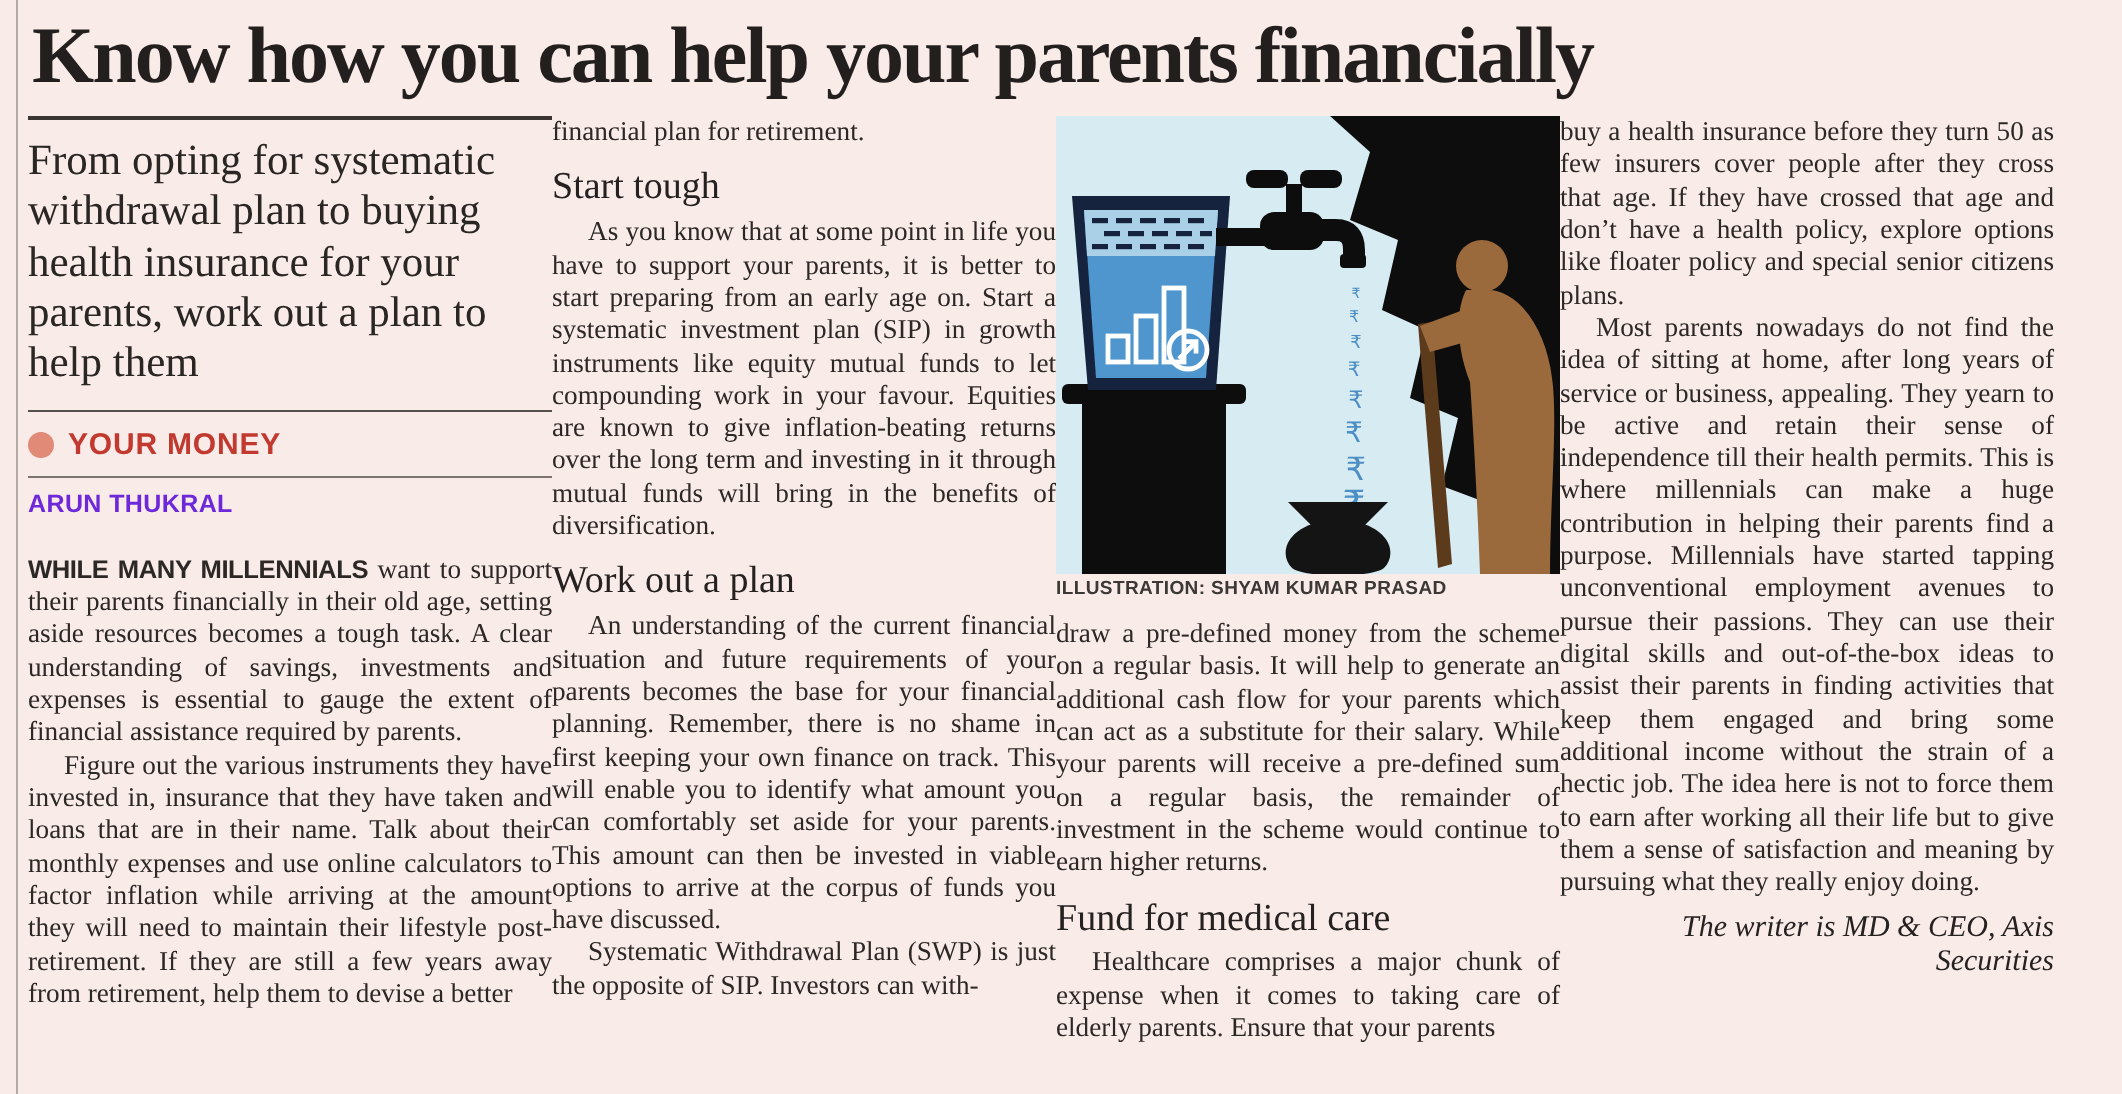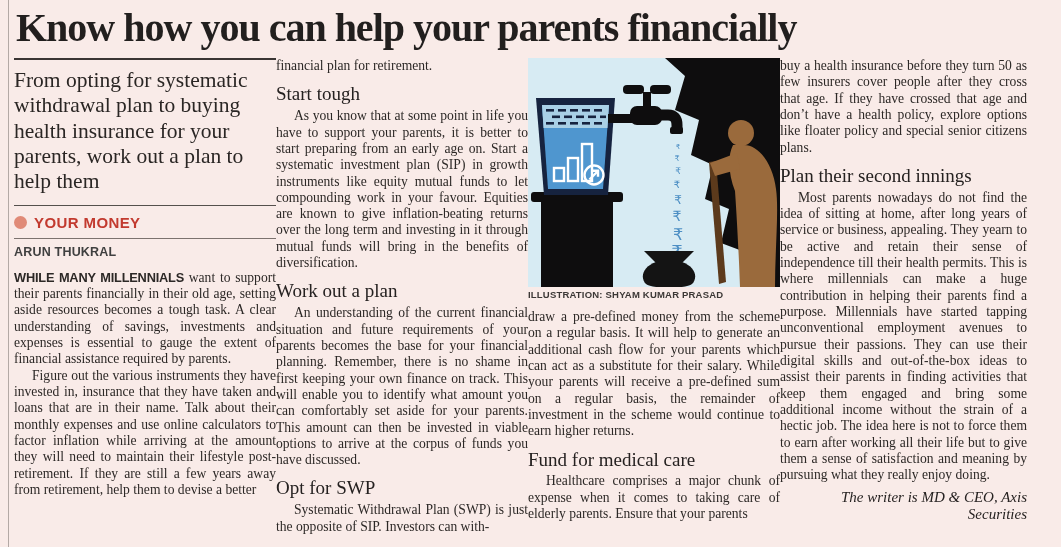--- a/index.html
+++ b/index.html
@@ -54,22 +54,22 @@
   }
   .kicker .dot{
     display:inline-block;width:13px;height:13px;border-radius:50%;
     background:#e08a77;margin-right:7px;
   }
   .byline{
     font-family:"Liberation Sans", sans-serif;
     font-weight:700;
     font-size:12.5px;
     letter-spacing:.2px;
-    color:#404040;
-    margin:0 0 11px 0;
+    color:#6d28d9;
+    margin:0 0 18px 0;
   }
   p.body{
     margin:0;
     font-size:13.6px;
     line-height:1.2;
     text-align:justify;
   }
   p.body.indent{text-indent:18px;}
   .lead-in{
     font-family:"Liberation Sans", sans-serif;
@@ -125,21 +125,20 @@
       <p class="body"><span class="lead-in">WHILE MANY MILLENNIALS</span><span> want to support their parents financially in their old age, setting aside resources becomes a tough task. A clear understanding of savings, investments and expenses is essential to gauge the extent of financial assistance required by parents.</span></p>
       <p class="body indent">Figure out the various instruments they have invested in, insurance that they have taken and loans that are in their name. Talk about their monthly expenses and use online calculators to factor inflation while arriving at the amount they will need to maintain their lifestyle post-retirement. If they are still a few years away from retirement, help them to devise a better</p>
     </div>
 
     <div class="col col2">
       <p class="body">financial plan for retirement.</p>
       <h2 class="crosshead">Start tough</h2>
       <p class="body indent">As you know that at some point in life you have to support your parents, it is better to start preparing from an early age on. Start a systematic investment plan (SIP) in growth instruments like equity mutual funds to let compounding work in your favour. Equities are known to give inflation-beating returns over the long term and investing in it through mutual funds will bring in the benefits of diversification.</p>
       <h2 class="crosshead">Work out a plan</h2>
       <p class="body indent">An understanding of the current financial situation and future requirements of your parents becomes the base for your financial planning. Remember, there is no shame in first keeping your own finance on track. This will enable you to identify what amount you can comfortably set aside for your parents. This amount can then be invested in viable options to arrive at the corpus of funds you have discussed.</p>
-      <h2 class="crosshead">Opt for SWP</h2>
       <p class="body indent">Systematic Withdrawal Plan (SWP) is just the opposite of SIP. Investors can with-</p>
     </div>
 
     <div class="col col3">
       <svg class="illustration" viewBox="0 0 252 229" width="252" height="229" xmlns="http://www.w3.org/2000/svg">
         <rect x="0" y="0" width="252" height="229" fill="#d7ebf3"></rect>
 
         <path d="M137,0 L252,0 L252,229 L221,229 L217,194 L193,185 L201,151 L177,141 L185,107 L163,97 L171,62 L147,52 L157,18 Z" fill="#0e0d0e"></path>
 
         <g>
@@ -212,19 +211,18 @@
         </g>
       </svg>
       <div class="caption">ILLUSTRATION: SHYAM KUMAR PRASAD</div>
       <p class="body">draw a pre-defined money from the scheme on a regular basis. It will help to generate an additional cash flow for your parents which can act as a substitute for their salary. While your parents will receive a pre-defined sum on a regular basis, the remainder of investment in the scheme would continue to earn higher returns.</p>
       <h2 class="crosshead">Fund for medical care</h2>
       <p class="body indent">Healthcare comprises a major chunk of expense when it comes to taking care of elderly parents. Ensure that your parents</p>
     </div>
 
     <div class="col col4">
       <p class="body">buy a health insurance before they turn 50 as few insurers cover people after they cross that age. If they have crossed that age and don’t have a health policy, explore options like floater policy and special senior citizens plans.</p>
-      <h2 class="crosshead">Plan their second innings</h2>
       <p class="body indent">Most parents nowadays do not find the idea of sitting at home, after long years of service or business, appealing. They yearn to be active and retain their sense of independence till their health permits. This is where millennials can make a huge contribution in helping their parents find a purpose. Millennials have started tapping unconventional employment avenues to pursue their passions. They can use their digital skills and out-of-the-box ideas to assist their parents in finding activities that keep them engaged and bring some additional income without the strain of a hectic job. The idea here is not to force them to earn after working all their life but to give them a sense of satisfaction and meaning by pursuing what they really enjoy doing.</p>
       <div class="credit">The writer is MD &amp; CEO, Axis Securities</div>
     </div>
 
   </div>
 </div>
 
 </body></html>

